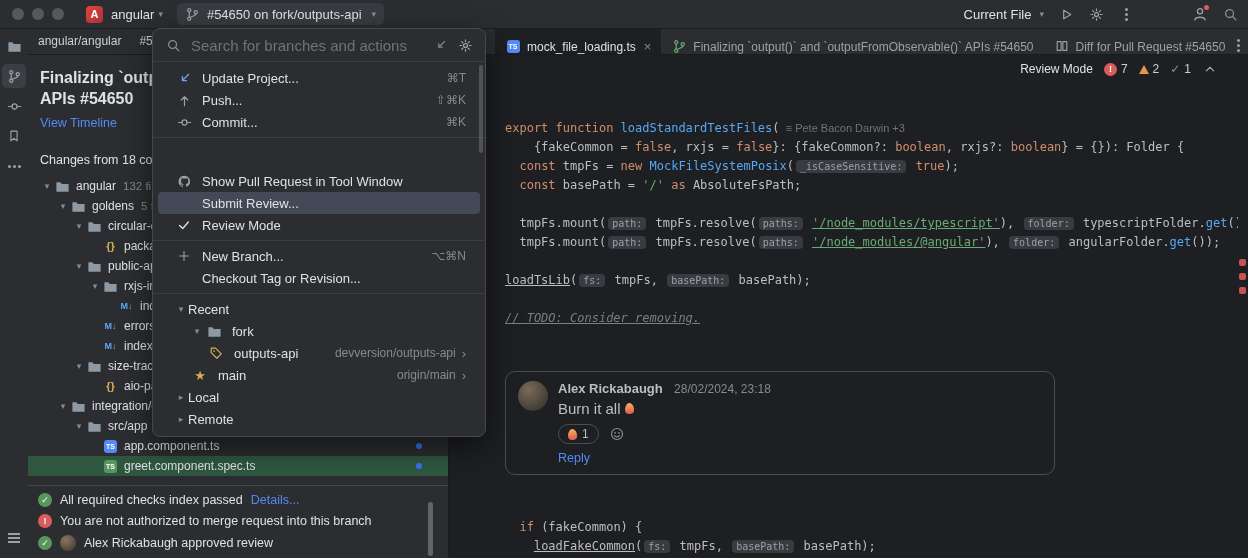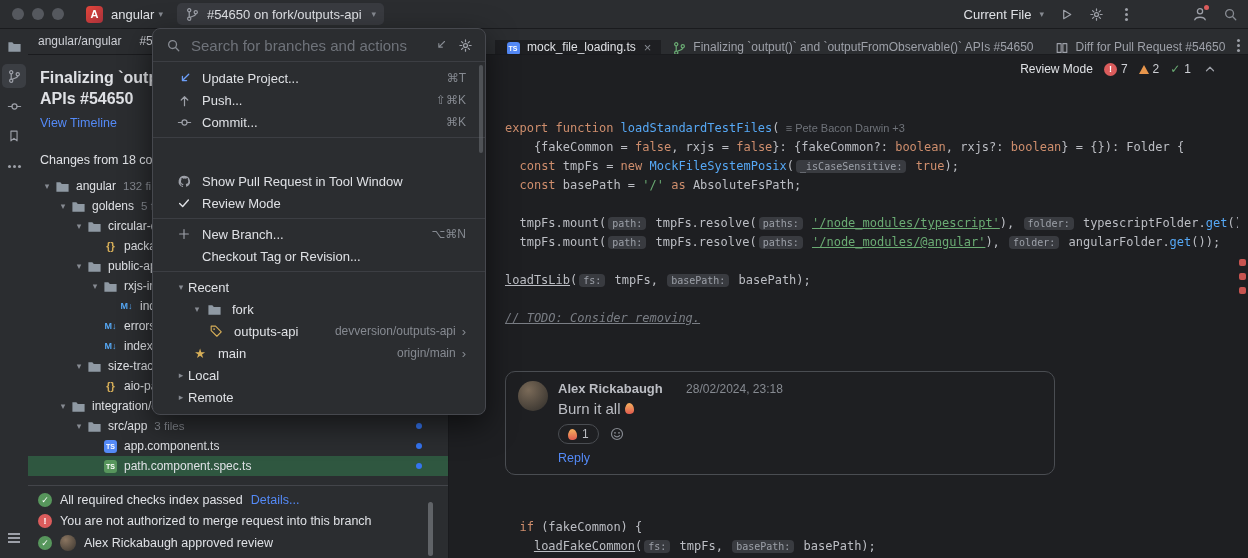--- a/index.html
+++ b/index.html
@@ -60,21 +60,21 @@
     display:inline-flex;align-items:center;justify-content:center;flex:0 0 auto;}
   .errc{width:14px;height:14px;border-radius:50%;background:#DB5C5C;color:#fff;font-size:9px;font-weight:700;
     display:inline-flex;align-items:center;justify-content:center;flex:0 0 auto;}
   .avs{width:16px;height:16px;border-radius:50%;background:radial-gradient(circle at 35% 30%,#8a7560,#3a352f);flex:0 0 auto;}
   .panscroll{position:absolute;right:15px;bottom:2px;width:5px;height:54px;border-radius:3px;background:#6E7176;opacity:.8;z-index:6;}
 
   
   .editor-wrap{position:absolute;left:449px;top:28px;right:0;bottom:0;background:#1E1F22;}
   .tabbar{height:26px;background:#2B2D30;border-bottom:1px solid #1A1B1E;display:flex;align-items:stretch;
     padding-right:26px;position:relative;overflow:hidden;}
-  .etab{display:flex;align-items:flex-start;gap:6px;padding:0 10px;font-size:12px;color:#9DA0A8;white-space:nowrap;margin-top:12px;}
+  .etab{display:flex;align-items:flex-end;gap:6px;padding:0 10px;font-size:12px;color:#9DA0A8;white-space:nowrap;}
   .etab.active{background:#1E1F22;color:#DFE1E5;}
   .tclose{color:#868A91;font-size:13px;margin-left:2px;}
   .tab-more{position:absolute;right:8px;top:7px;}
   .editor{position:absolute;top:27px;left:0;right:10px;bottom:0;overflow:hidden;}
   .code{padding:26px 0 0 56px;font-family:"DejaVu Sans Mono",monospace;font-size:12px;line-height:19px;
     color:#BCBEC4;white-space:pre;}
   .cl{height:19px;}
   .kw{color:#CF8E6D;}
   .fn{color:#56A8F5;}
   .fnl{color:#BCBEC4;text-decoration:underline;}
@@ -92,21 +92,21 @@
     border-bottom:9.5px solid #E8964C;display:inline-block;}
   .okg{color:#6AAB73;font-weight:700;font-size:12px;}
   .stripe{position:absolute;right:0;top:27px;width:10px;bottom:0;}
   .smark{position:absolute;left:1px;width:7px;height:7px;border-radius:2px;background:#C75450;}
 
   
   .comment-box{width:524px;border:1px solid #4A4D52;border-radius:10px;margin:5px 0;padding:9px 12px;
     display:flex;gap:10px;font-family:"Liberation Sans","DejaVu Sans",sans-serif;white-space:normal;line-height:normal;}
   .cb-avatar{width:30px;height:30px;border-radius:50%;background:radial-gradient(circle at 35% 30%,#7a6a58,#2e2c29);flex:0 0 auto;}
   .cb-name{font-weight:700;font-size:13px;}
-  .cb-date{color:#868A91;font-size:12px;margin-left:20px;font-weight:400;text-align:center;}
+  .cb-date{color:#868A91;font-size:12px;margin-left:8px;font-weight:400;text-align:center;}
   .cb-body{margin-top:4px;font-size:15px;display:flex;align-items:center;gap:4px;}
   .react-row{display:flex;align-items:center;gap:10px;margin-top:7px;}
   .react-pill{display:inline-flex;align-items:center;gap:5px;border:1px solid #4A4D52;border-radius:14px;
     padding:2px 9px;font-size:12px;}
   .cb-reply{margin-top:7px;font-size:12.5px;}
   .fireb{display:inline-block;width:9px;height:11px;background:linear-gradient(180deg,#F2A55C 15%,#E05A4E);
     border-radius:50% 50% 45% 45%/62% 62% 38% 38%;transform:rotate(-3deg);}
 
   
   .popup{position:absolute;left:152px;top:28px;width:332px;background:#2B2D30;border:1px solid #46484E;
@@ -394,21 +394,21 @@
             <span>app.component.ts</span>
             <span class="mdot"></span>
           </div>
           <div class="trow sel" style="padding-left: 60px;">
             <span class="chev"></span>
             <span class="tico">
               <span class="ic">
                 <span class="fbox" style="background:#57965C">TS</span>
               </span>
             </span>
-            <span>path.component.spec.ts</span>
+            <span>greet.component.spec.ts</span>
             <span class="mdot"></span>
           </div>
         </div>
     </div>
     <div class="status">
       <div class="srow">
         <span class="okc">✓</span>
         <span>All required checks index passed</span>
         <a class="link">Details...</a>
       </div>
@@ -580,20 +580,24 @@
         <div class="menu-row" style="padding-left: 16px; margin-top: 32px;">
           <span class="mi">
             <span class="ic">
               <svg width="15" height="15" viewBox="0 0 16 16">
                 <path d="M8 1.8a6.2 6.2 0 0 0-2 12.1c.3.1.4-.1.4-.3v-1.2c-1.7.4-2.1-.8-2.1-.8-.3-.7-.7-.9-.7-.9-.6-.4 0-.4 0-.4.7 0 1 .7 1 .7.6 1 1.6.7 2 .6 0-.4.2-.7.4-.9-1.4-.2-2.8-.7-2.8-3 0-.7.2-1.2.6-1.7-.1-.2-.3-.8.1-1.6 0 0 .5-.2 1.7.6a5.9 5.9 0 0 1 3.1 0c1.2-.8 1.7-.6 1.7-.6.4.8.2 1.4.1 1.6.4.5.6 1 .6 1.7 0 2.3-1.4 2.8-2.8 3 .2.2.4.6.4 1.1v1.6c0 .2.1.4.4.3A6.2 6.2 0 0 0 8 1.8z" fill="#9DA0A8"></path>
               </svg>
             </span>
           </span>
           <span class="mlabel">Show Pull Request in Tool Window</span>
         </div>
+        <div class="menu-row sel" style="padding-left: 16px;">
+          <span class="mi"></span>
+          <span class="mlabel">Submit Review...</span>
+        </div>
         <div class="menu-row" style="padding-left: 16px;">
           <span class="mi">
             <span class="ic">
               <svg width="14" height="14" viewBox="0 0 16 16">
                 <path d="M3 8.5L6.5 12L13 4.5" fill="none" stroke="#DFE1E5" stroke-width="1.6" stroke-linecap="round" stroke-linejoin="round"></path>
               </svg>
             </span>
           </span>
           <span class="mlabel">Review Mode</span>
         </div>

